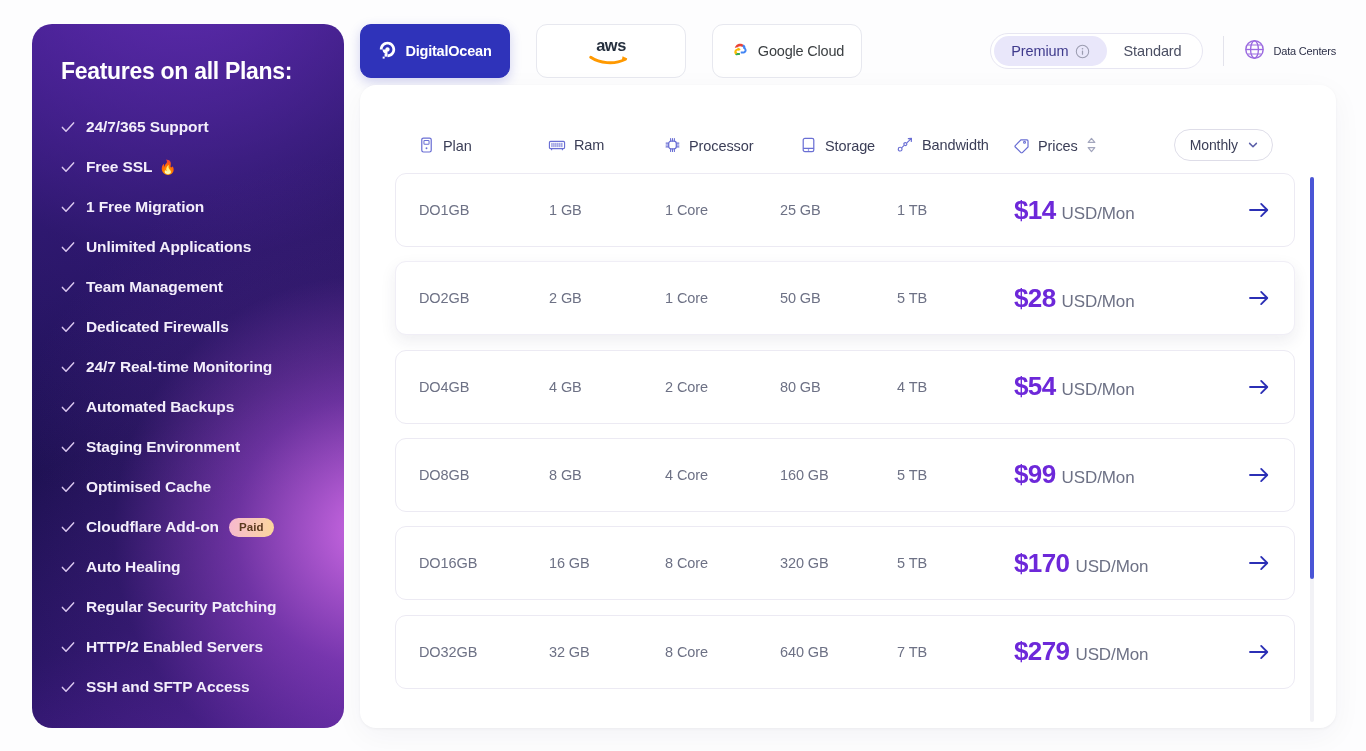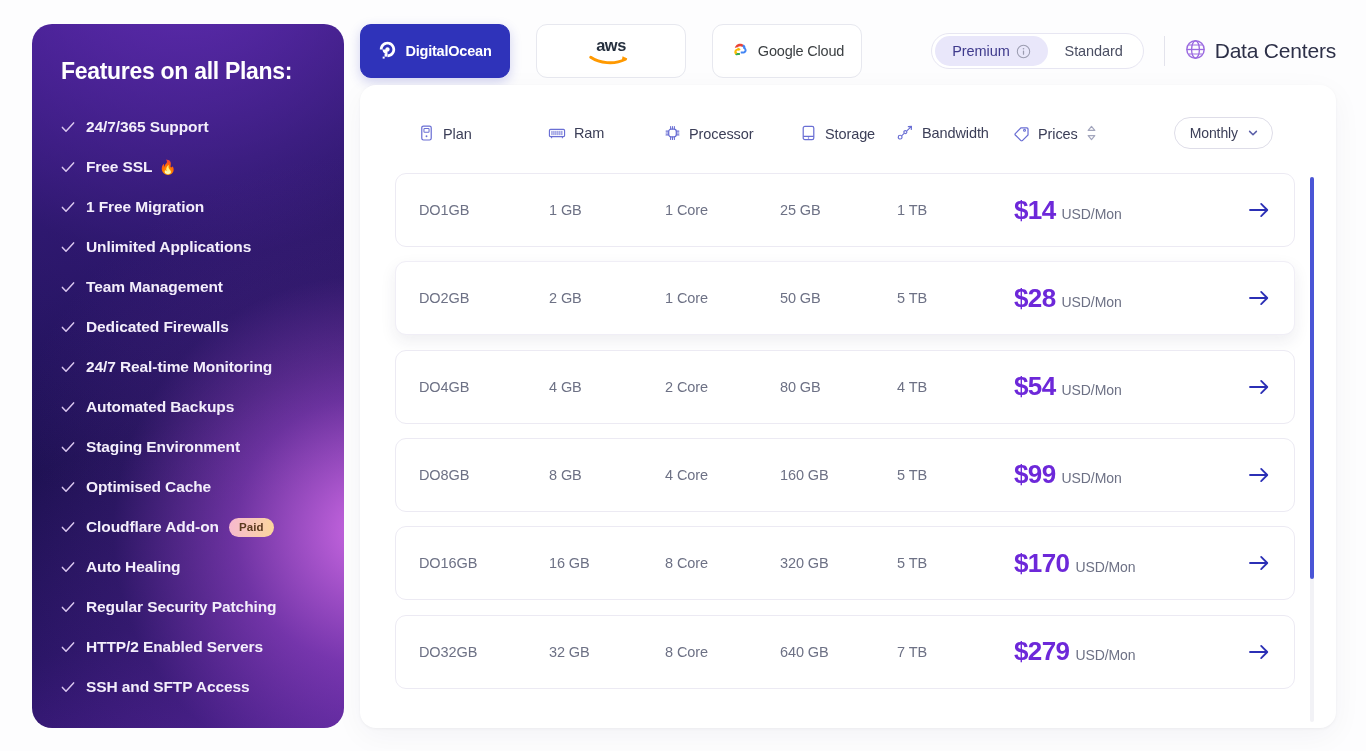--- a/index.html
+++ b/index.html
@@ -189,41 +189,41 @@
     margin: 0 20px;
   }
 
   .data-centers {
     display: flex;
     align-items: center;
     cursor: pointer;
   }
   .dc-label {
     margin-left: 9px;
-    font-size: 21px;
+    font-size: 11px;
     color: #2d3048;
     letter-spacing: -0.2px;
   }
 
   
   .panel {
     position: absolute;
     left: 360px;
     top: 85px;
     width: 976px;
     height: 643px;
     background: #ffffff;
     border-radius: 16px;
     box-shadow: 0 1px 3px rgba(30,30,60,0.05), 0 8px 30px rgba(30,30,60,0.045);
     overflow: hidden;
   }
 
   .table-head {
     position: absolute;
-    left: 0; top: 0;
+    left: 0; top: 12px;
     width: 976px;
     height: 58px;
     display: flex;
     align-items: center;
   }
 
   .th {
     display: flex;
     align-items: center;
     position: absolute;
@@ -315,21 +315,21 @@
     align-items: baseline;
   }
   .price-amount {
     color: #6d28d9;
     font-size: 26px;
     font-weight: bold;
     letter-spacing: -0.6px;
   }
   .price-unit {
     color: #6d7185;
-    font-size: 14px;
+    font-size: 17px;
     margin-left: 6px;
     letter-spacing: -0.1px;
   }
 
   .row-arrow {
     position: absolute;
     right: 24px;
     display: flex;
     align-items: center;
     cursor: pointer;

